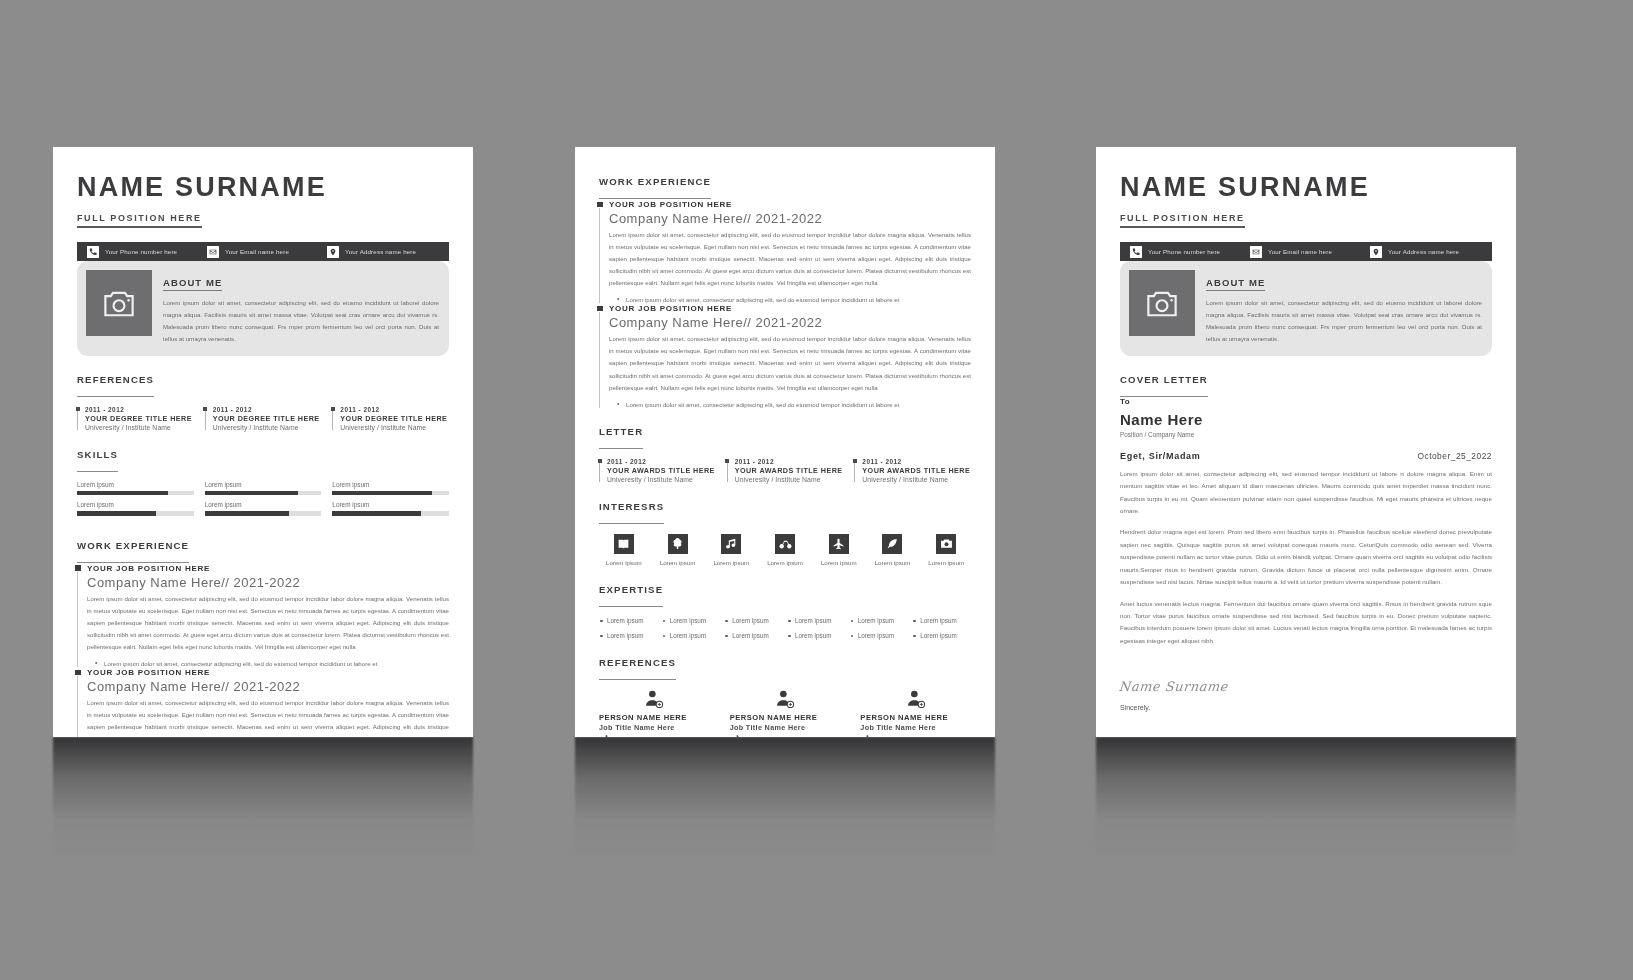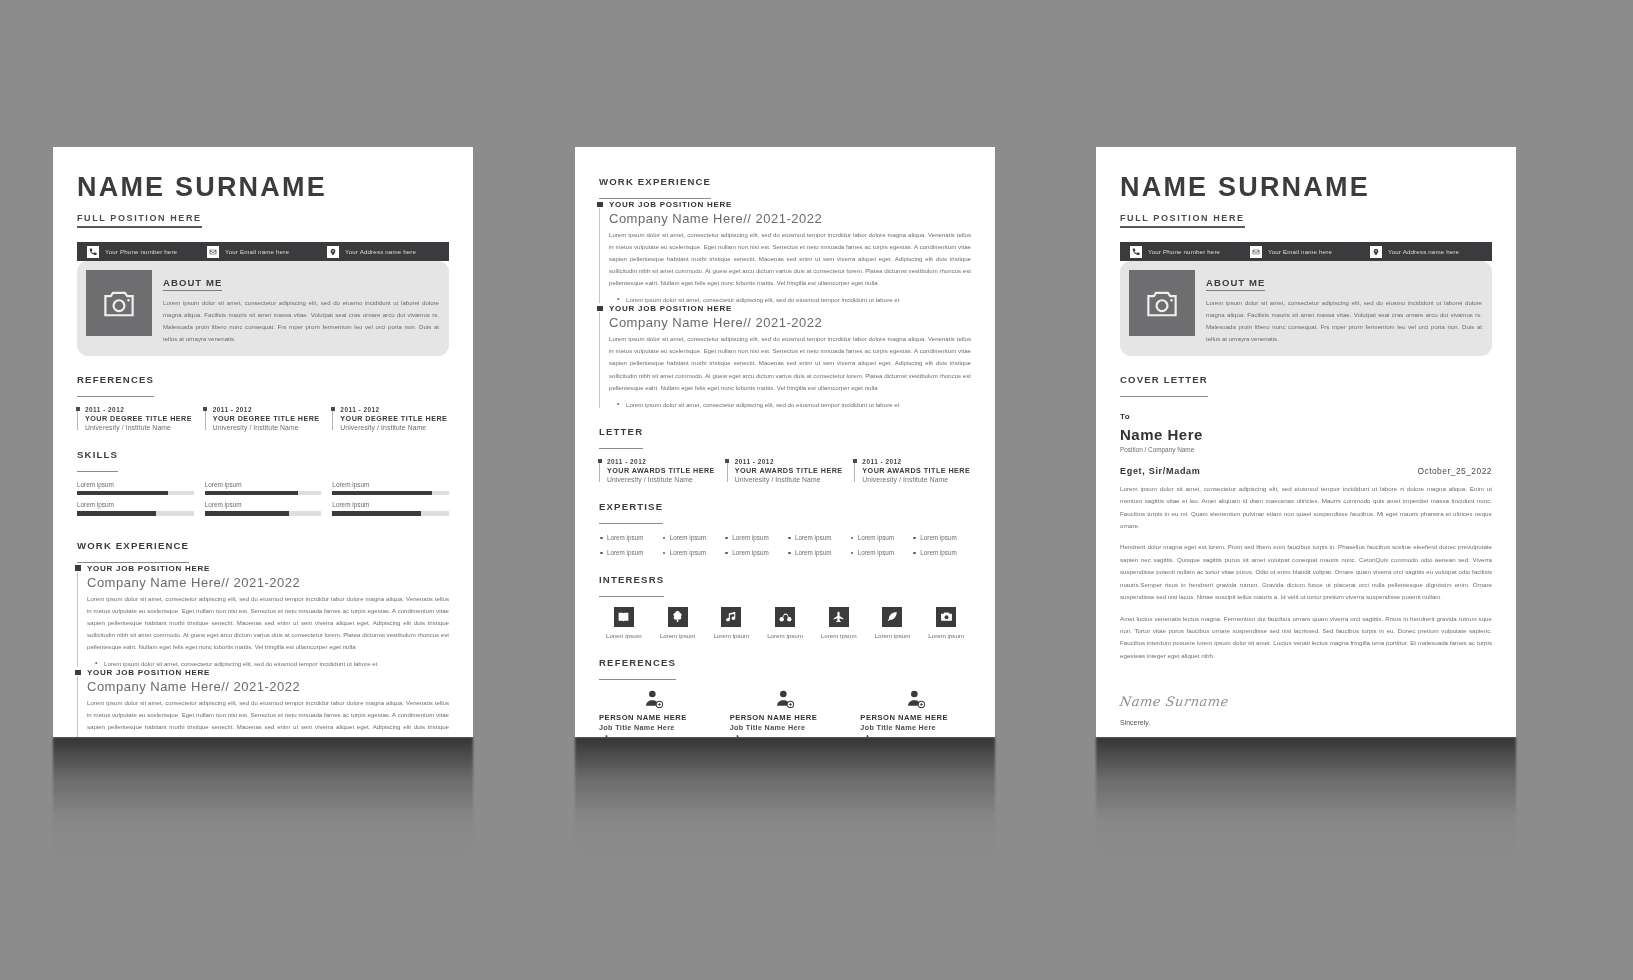--- a/index.html
+++ b/index.html
@@ -195,21 +195,21 @@
   .ref-avatar svg { width: 20px; height: 20px; fill: #3b3b3d; display: block; }
   .ref-name { font-size: 7.6px; font-weight: 700; letter-spacing: .5px; color: #333335; }
   .ref-job { font-size: 7.2px; font-weight: 700; letter-spacing: .35px; color: #4d4d4f; margin-top: 1px; }
   .ref-line {
     display: flex; align-items: center; gap: 5px; margin-top: 3px; padding-left: 6px;
   }
   .ref-line svg { width: 6px; height: 6px; fill: #4a4a4c; flex: 0 0 6px; display: block; }
   .ref-line span { font-size: 6.1px; color: #6e6e70; }
 
   
-  .cl-to { font-size: 8px; font-weight: 700; color: #333335; margin-top: 15px; letter-spacing: .4px; }
+  .cl-to { font-size: 8px; font-weight: 700; color: #333335; margin-top: 0; letter-spacing: .4px; }
   .cl-name { font-size: 15px; font-weight: 700; color: #333335; margin-top: 5px; letter-spacing: .5px; }
   .cl-pos { font-size: 6.4px; color: #6e6e70; margin-top: 3px; }
   .cl-dear-row {
     display: flex; justify-content: space-between; align-items: baseline; margin-top: 13px;
   }
   .cl-dear { font-size: 9px; font-weight: 700; color: #333335; letter-spacing: .7px; }
   .cl-date { font-size: 8.4px; color: #4a4a4c; letter-spacing: .5px; }
   .cl-para { font-size: 6.2px; line-height: 2.0; color: #6e6e70; text-align: justify; margin-top: 9px; }
   .cl-para.first { margin-top: 7px; }
   .sign-wrap { margin-top: 30px; }
@@ -405,38 +405,20 @@
           </div>
           <div class="edu-col">
             <div class="edu-year">2011 - 2012</div>
             <div class="edu-title">YOUR AWARDS TITLE HERE</div>
             <div class="edu-sub">Univeresity / Institute Name</div>
           </div>
         </div>
       </div>
 
       <div class="sec">
-        <div class="sec-h">EXPERTISE</div>
-        <div class="exp-grid">
-          <div class="exp-item">Lorem ipsum</div>
-          <div class="exp-item">Lorem ipsum</div>
-          <div class="exp-item">Lorem ipsum</div>
-          <div class="exp-item">Lorem ipsum</div>
-          <div class="exp-item">Lorem ipsum</div>
-          <div class="exp-item">Lorem ipsum</div>
-          <div class="exp-item">Lorem ipsum</div>
-          <div class="exp-item">Lorem ipsum</div>
-          <div class="exp-item">Lorem ipsum</div>
-          <div class="exp-item">Lorem ipsum</div>
-          <div class="exp-item">Lorem ipsum</div>
-          <div class="exp-item">Lorem ipsum</div>
-        </div>
-      </div>
-
-      <div class="sec">
         <div class="sec-h">INTERESRS</div>
         <div class="int-grid">
           <div class="int-item">
             <div class="int-box">
               <svg viewBox="0 0 24 24">
                   <path d="M3 5h7c1 0 1.8.5 2 1.2V21c-.3-.7-1-1.1-2-1.1H3V5zm18 0h-7c-1 0-1.8.5-2 1.2V21c.3-.7 1-1.1 2-1.1h7V5z"></path>
                 </svg>
             </div>
             <div class="int-label">Lorem ipsum</div>
           </div>
@@ -485,20 +467,38 @@
           </div>
           <div class="int-item">
             <div class="int-box">
               <svg viewBox="0 0 24 24">
                   <path d="M2 7h4.5L8 4.6h8L17.5 7H22v13H2V7z"></path>
                   <circle cx="12" cy="13.5" r="3.6" fill="#3b3b3d"></circle>
                 </svg>
             </div>
             <div class="int-label">Lorem ipsum</div>
           </div>
+        </div>
+      </div>
+
+      <div class="sec">
+        <div class="sec-h">EXPERTISE</div>
+        <div class="exp-grid">
+          <div class="exp-item">Lorem ipsum</div>
+          <div class="exp-item">Lorem ipsum</div>
+          <div class="exp-item">Lorem ipsum</div>
+          <div class="exp-item">Lorem ipsum</div>
+          <div class="exp-item">Lorem ipsum</div>
+          <div class="exp-item">Lorem ipsum</div>
+          <div class="exp-item">Lorem ipsum</div>
+          <div class="exp-item">Lorem ipsum</div>
+          <div class="exp-item">Lorem ipsum</div>
+          <div class="exp-item">Lorem ipsum</div>
+          <div class="exp-item">Lorem ipsum</div>
+          <div class="exp-item">Lorem ipsum</div>
         </div>
       </div>
 
       <div class="sec">
         <div class="sec-h">REFERENCES</div>
         <div class="ref-grid">
           <div class="ref-col">
             <div class="ref-avatar">
               <svg viewBox="0 0 24 24">
                   <circle cx="10" cy="6" r="4"></circle>

